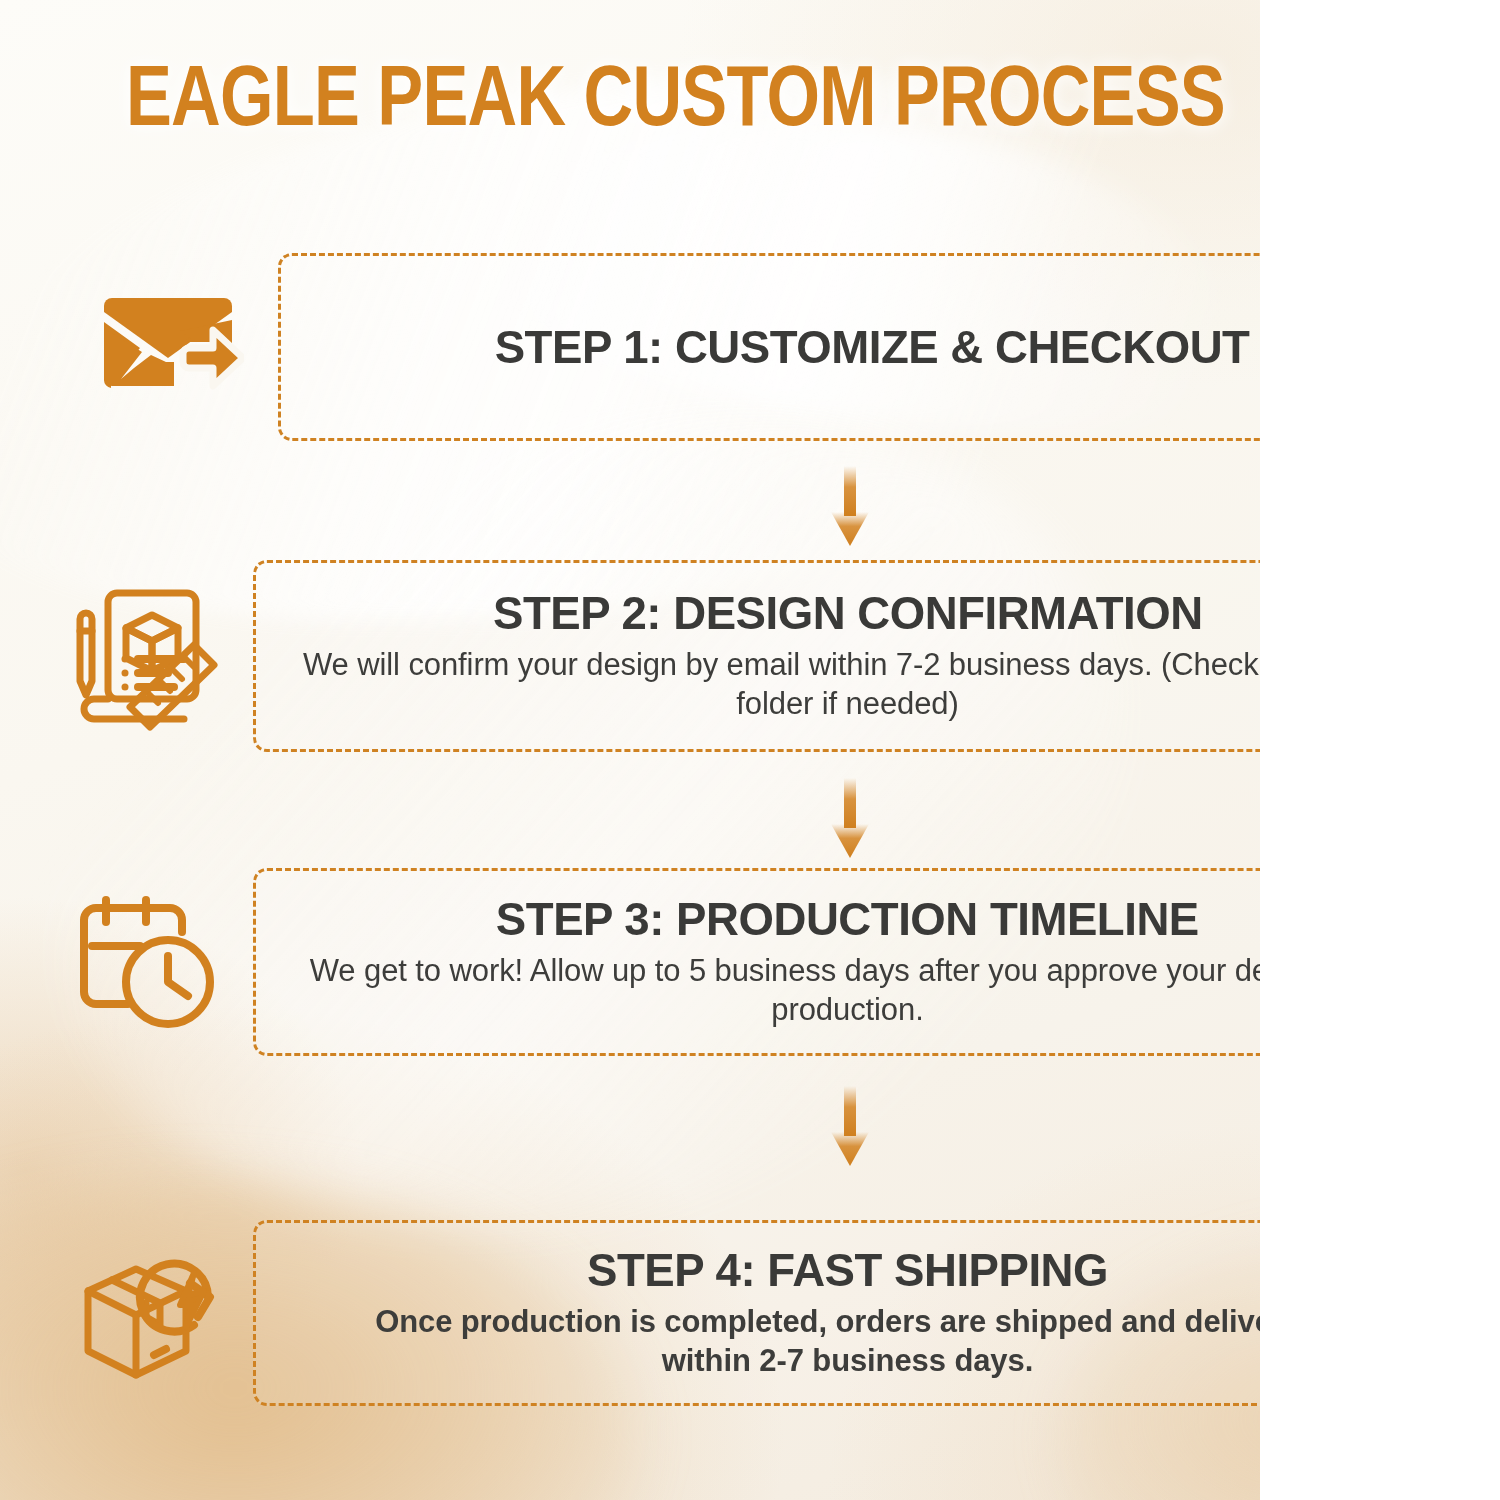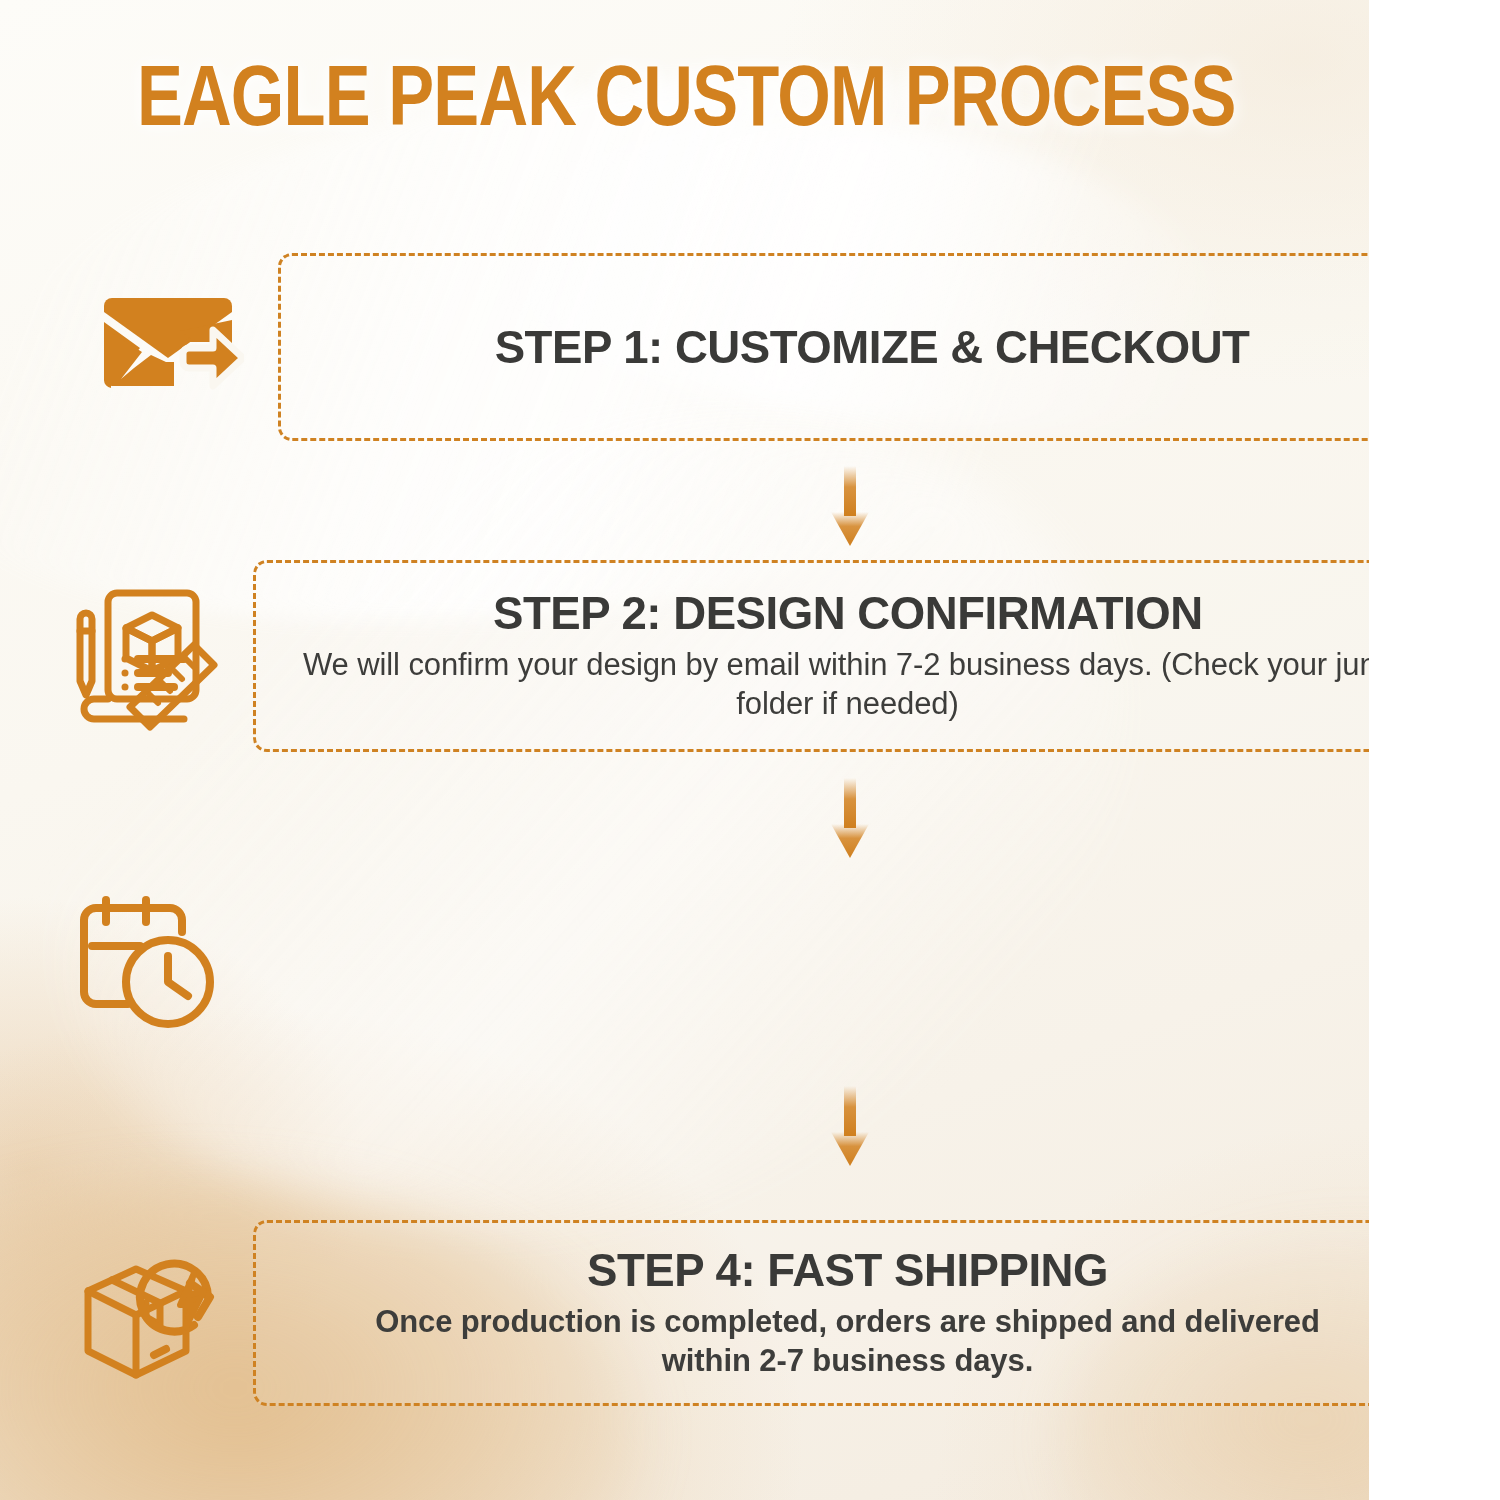--- a/index.html
+++ b/index.html
@@ -4,21 +4,21 @@
 <style>
   * { margin:0; padding:0; box-sizing:border-box; }
 
   html, body {
     width:1500px; height:1500px;
     font-family:"Liberation Sans", sans-serif;
   }
 
   #canvas {
     position:relative;
-    width:1369px; height:1500px;
+    width:1260px; height:1500px;
     overflow:hidden;
     background:#faf7f0;
   }
 
   
   .bg-base {
     position:absolute; inset:0;
     background:
       radial-gradient(ellipse 900px 700px at 18% 96%, rgba(226,186,133,0.55) 0%, rgba(226,186,133,0.28) 32%, rgba(226,186,133,0) 62%),
       radial-gradient(ellipse 520px 420px at 2% 78%, rgba(222,178,124,0.42) 0%, rgba(222,178,124,0) 65%),
@@ -226,20 +226,24 @@
     <div class="step-icon">
       <svg width="148" height="140" viewBox="0 0 148 140" fill="none" stroke="#d2811f" stroke-width="8" stroke-linecap="round" stroke-linejoin="round" aria-hidden="true">
         <path d="M112 40 V28 a12 12 0 0 0 -12 -12 H26 a12 12 0 0 0 -12 12 v72 a12 12 0 0 0 12 12 h32"></path>
         <path d="M36 8 V30"></path>
         <path d="M76 8 V30"></path>
         <path d="M22 54 H70"></path>
         <circle cx="98" cy="90" r="42"></circle>
         <path d="M98 64 V90 L118 104"></path>
       </svg>
     </div>
+    <div class="step-box">
+      <div class="step-heading">STEP 3: PRODUCTION TIMELINE</div>
+      <div class="step-desc two-line" style="max-width:1090px;">We get to work! Allow up to 5 business days after you approve your designs for production.</div>
+    </div>
   </div>
 
   <div class="arrow" style="top:1086px;">
     <svg width="42" height="82" viewBox="0 0 42 82" aria-hidden="true">
       <defs>
         <linearGradient id="ag3" x1="0" y1="0" x2="0" y2="1">
           <stop offset="0%" stop-color="#d2811f" stop-opacity="0"></stop>
           <stop offset="42%" stop-color="#d2811f" stop-opacity="0.85"></stop>
           <stop offset="100%" stop-color="#cf7f1e" stop-opacity="1"></stop>
         </linearGradient>

